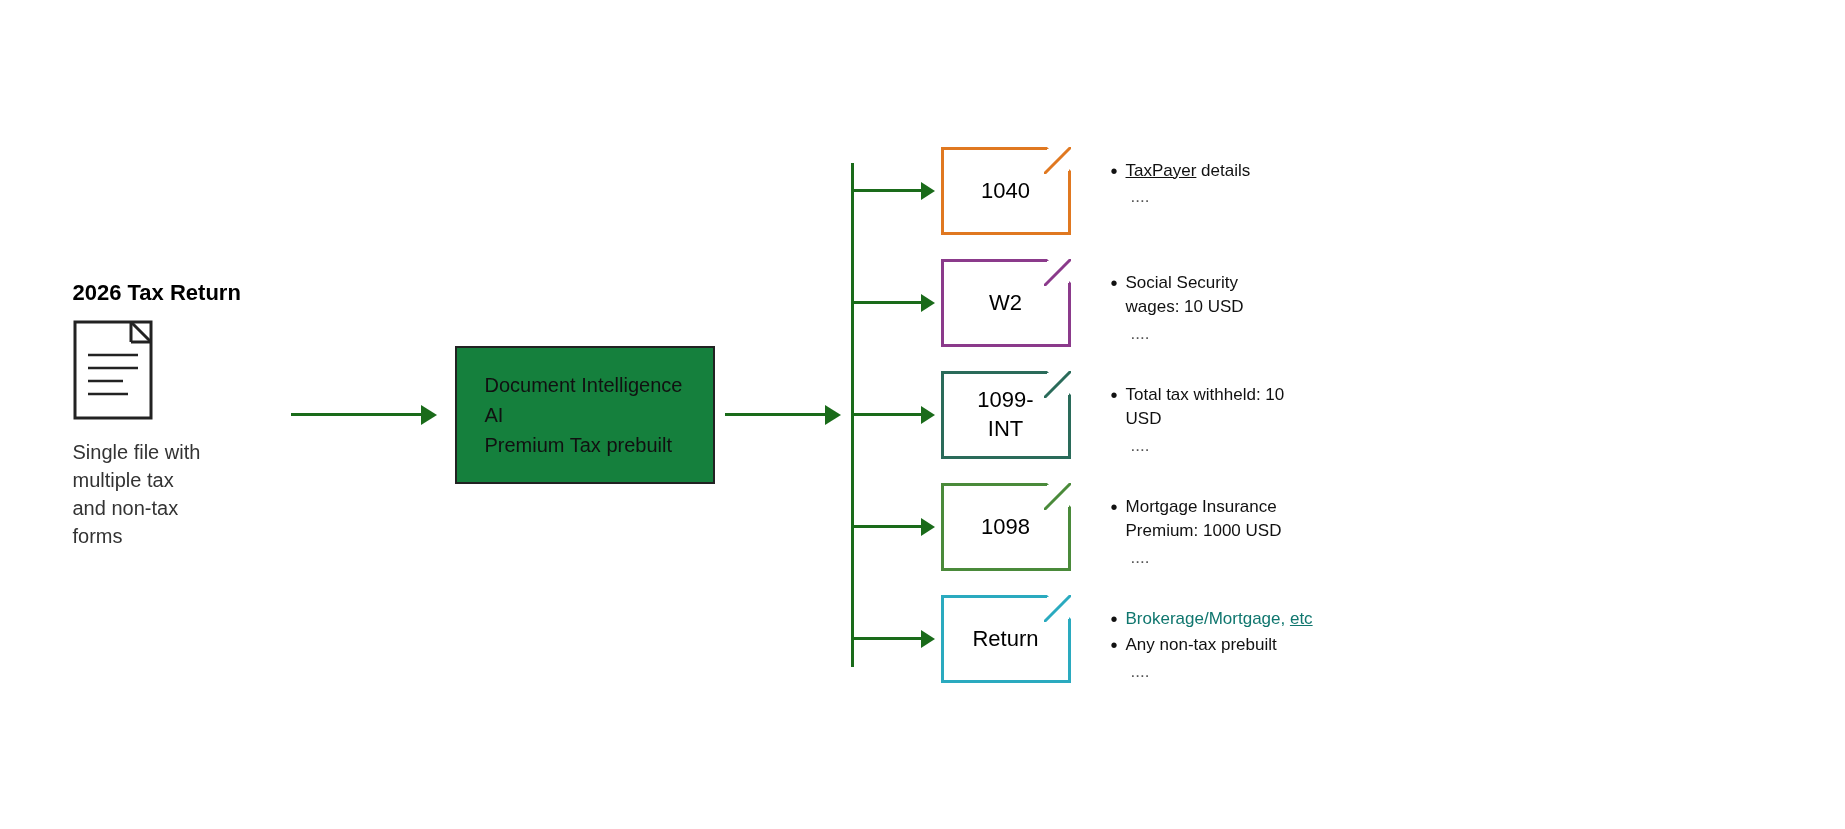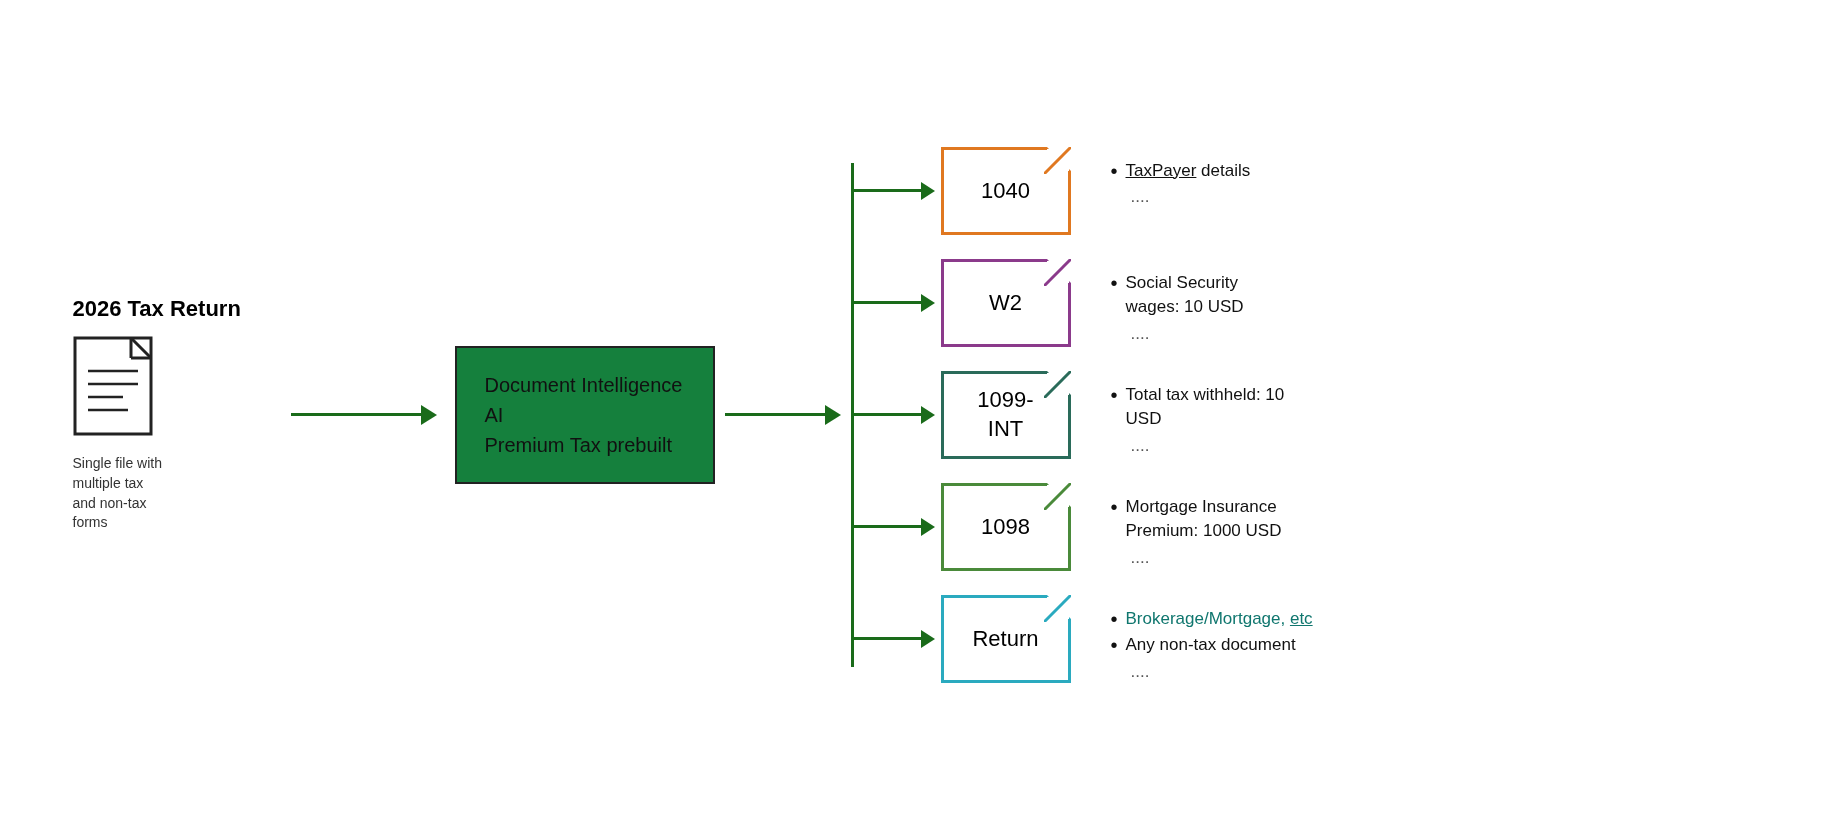--- a/index.html
+++ b/index.html
@@ -34,21 +34,21 @@
       font-size: 22px;
       color: #000;
       margin-bottom: 14px;
     }
     .doc-icon {
       width: 80px;
       height: 100px;
       margin-bottom: 18px;
     }
     .doc-label {
-      font-size: 14px;
+      font-size: 20px;
       color: #333;
       line-height: 1.4;
     }
 
     
     .arrow-left {
       display: flex;
       align-items: center;
       flex-shrink: 0;
       margin: 0 18px;
@@ -400,21 +400,21 @@
       </div>
 
       <div class="info-item">
         <div class="info-item-inner">
           <div class="bullet-line">
             <span class="bullet">•</span>
             <span class="orange-text">Brokerage/Mortgage, <span style="text-decoration:underline;">etc</span></span>
           </div>
           <div class="bullet-line">
             <span class="bullet">•</span>
-            <span>Any non-tax document</span>
+            <span>Any non-tax prebuilt</span>
           </div>
           <div class="dots">....</div>
         </div>
       </div>
 
     </div>
   </div>
 
 </div>
 

